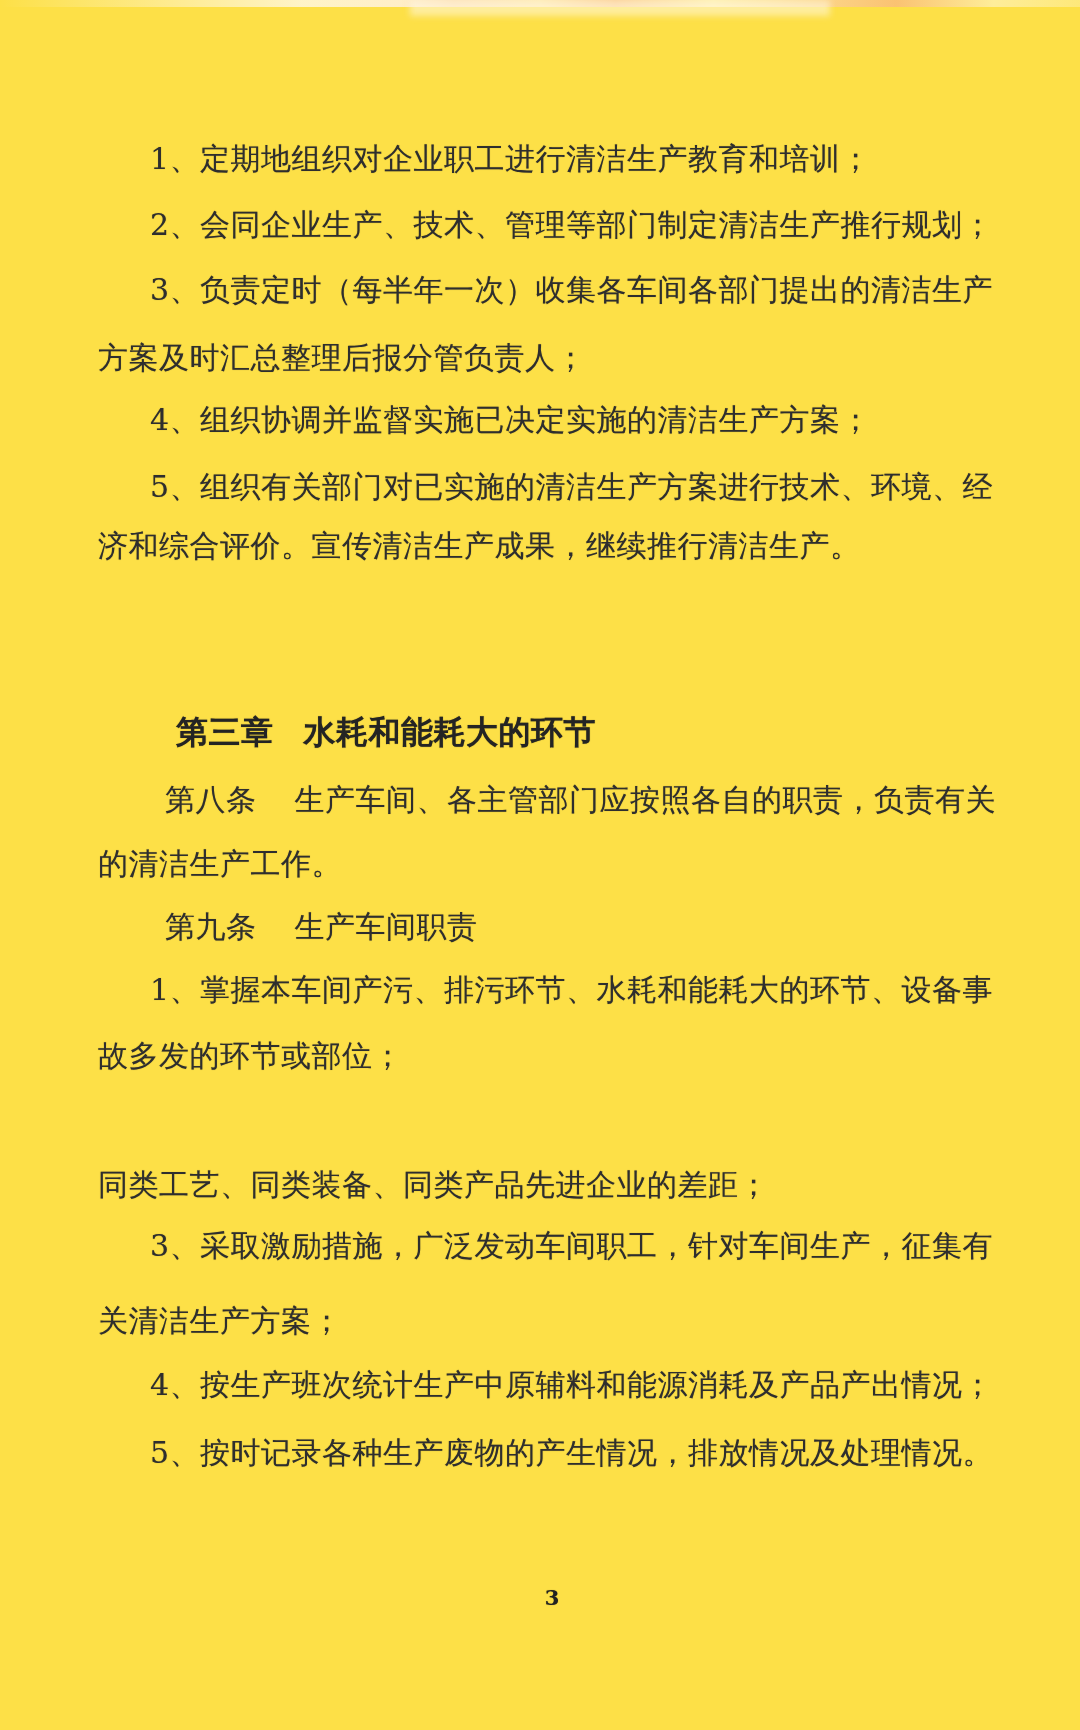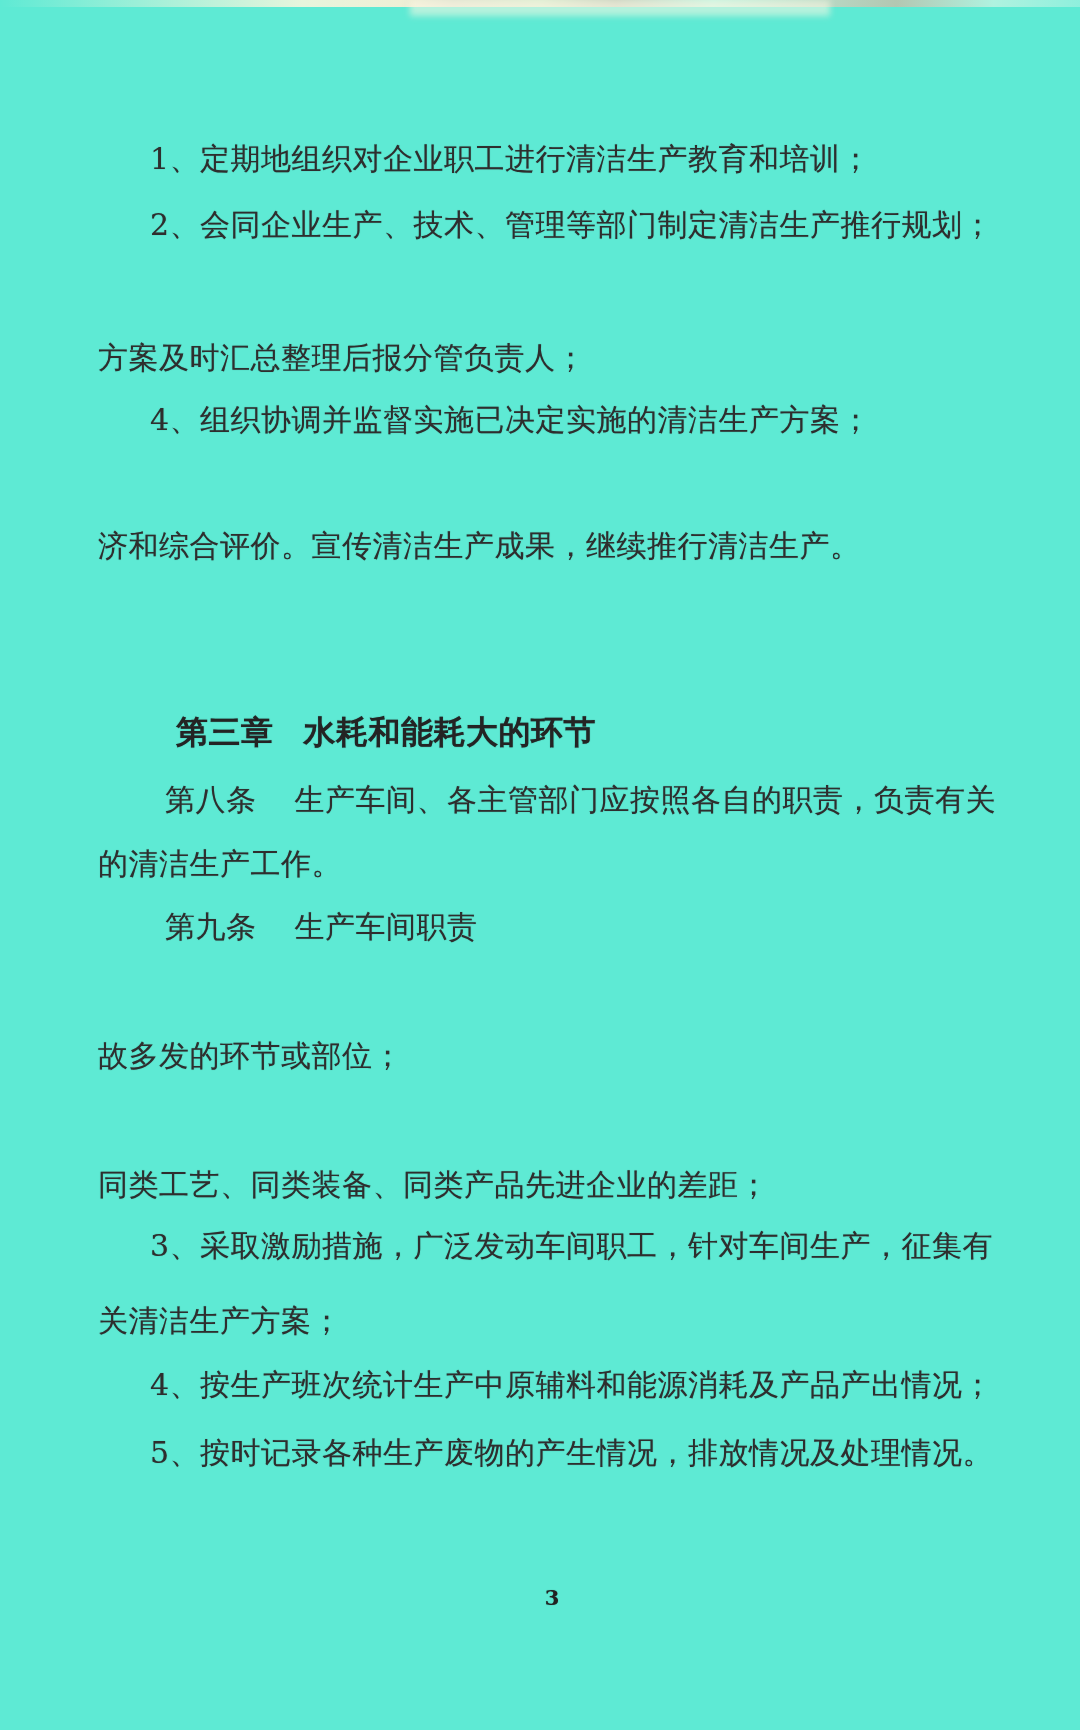--- a/index.html
+++ b/index.html
@@ -4,21 +4,21 @@
 <style>
   html, body {
     margin: 0;
     padding: 0;
     background: #ffffff;
   }
   .page {
     position: relative;
     width: 1080px;
     height: 1730px;
-    background: #5eead4;
+    background: #fde047;
     overflow: hidden;
     font-family: "DejaVu Serif", "Liberation Serif", serif;
   }
   
   .scan-edge {
     position: absolute;
     top: 0; left: 0;
     width: 1080px; height: 7px;
     background: linear-gradient(90deg,
       rgba(255,250,235,0.0) 0%,
@@ -74,37 +74,40 @@
 </head>
 <body>
 
 <div class="page">
 
   <div class="scan-edge"></div>
   <div class="scan-wash"></div>
 
   <div class="line indent" style="top:139px">1、定期地组织对企业职工进行清洁生产教育和培训；</div>
   <div class="line indent" style="top:205px">2、会同企业生产、技术、管理等部门制定清洁生产推行规划；</div>
+  <div class="line indent" style="top:270px">3、负责定时（每半年一次）收集各车间各部门提出的清洁生产</div>
   <div class="line flush" style="top:338px">方案及时汇总整理后报分管负责人；</div>
   <div class="line indent" style="top:400px">4、组织协调并监督实施已决定实施的清洁生产方案；</div>
+  <div class="line indent" style="top:467px">5、组织有关部门对已实施的清洁生产方案进行技术、环境、经</div>
   <div class="line flush" style="top:526px">济和综合评价。宣传清洁生产成果，继续推行清洁生产。</div>
 
   <div class="line chapter-heading" style="top:711px">
     <span class="label">第三章</span><span>水耗和能耗大的环节</span>
   </div>
 
   <div class="line article" style="top:780px">
     <span class="label">第八条</span><span>生产车间、各主管部门应按照各自的职责，负责有关</span>
   </div>
   <div class="line flush" style="top:844px">的清洁生产工作。</div>
 
   <div class="line article" style="top:907px">
     <span class="label">第九条</span><span>生产车间职责</span>
   </div>
 
+  <div class="line indent" style="top:970px">1、掌握本车间产污、排污环节、水耗和能耗大的环节、设备事</div>
   <div class="line flush" style="top:1036px">故多发的环节或部位；</div>
   <div class="line flush" style="top:1165px">同类工艺、同类装备、同类产品先进企业的差距；</div>
   <div class="line indent" style="top:1226px">3、采取激励措施，广泛发动车间职工，针对车间生产，征集有</div>
   <div class="line flush" style="top:1301px">关清洁生产方案；</div>
   <div class="line indent" style="top:1365px">4、按生产班次统计生产中原辅料和能源消耗及产品产出情况；</div>
   <div class="line indent" style="top:1433px">5、按时记录各种生产废物的产生情况，排放情况及处理情况。</div>
 
   <div class="page-number">3</div>
 
 </div>

